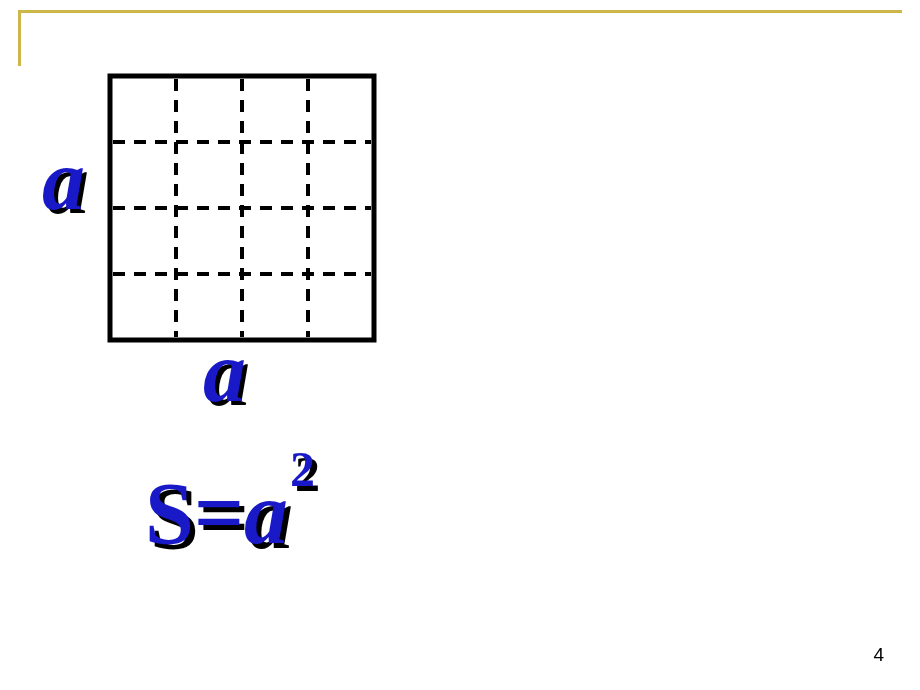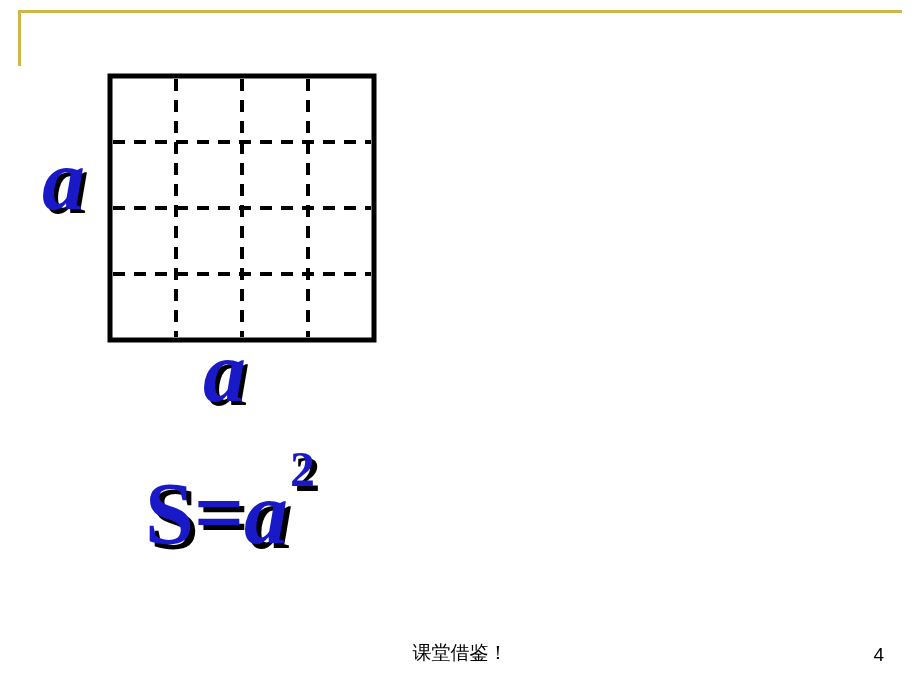--- a/index.html
+++ b/index.html
@@ -77,16 +77,15 @@
       <span class="sup" style="font-style:normal;">2</span>
     </div>
     <div class="label-text main">
       <span style="font-style:normal;">S</span>
       <span style="font-style:normal;">=</span>
       <span>a</span>
       <span class="sup" style="font-style:normal;">2</span>
     </div>
   </div>
 
-  <div class="footer-text">课堂借鉴！</div>
   <div class="page-num">4</div>
 
 </div>
 
 </body></html>

